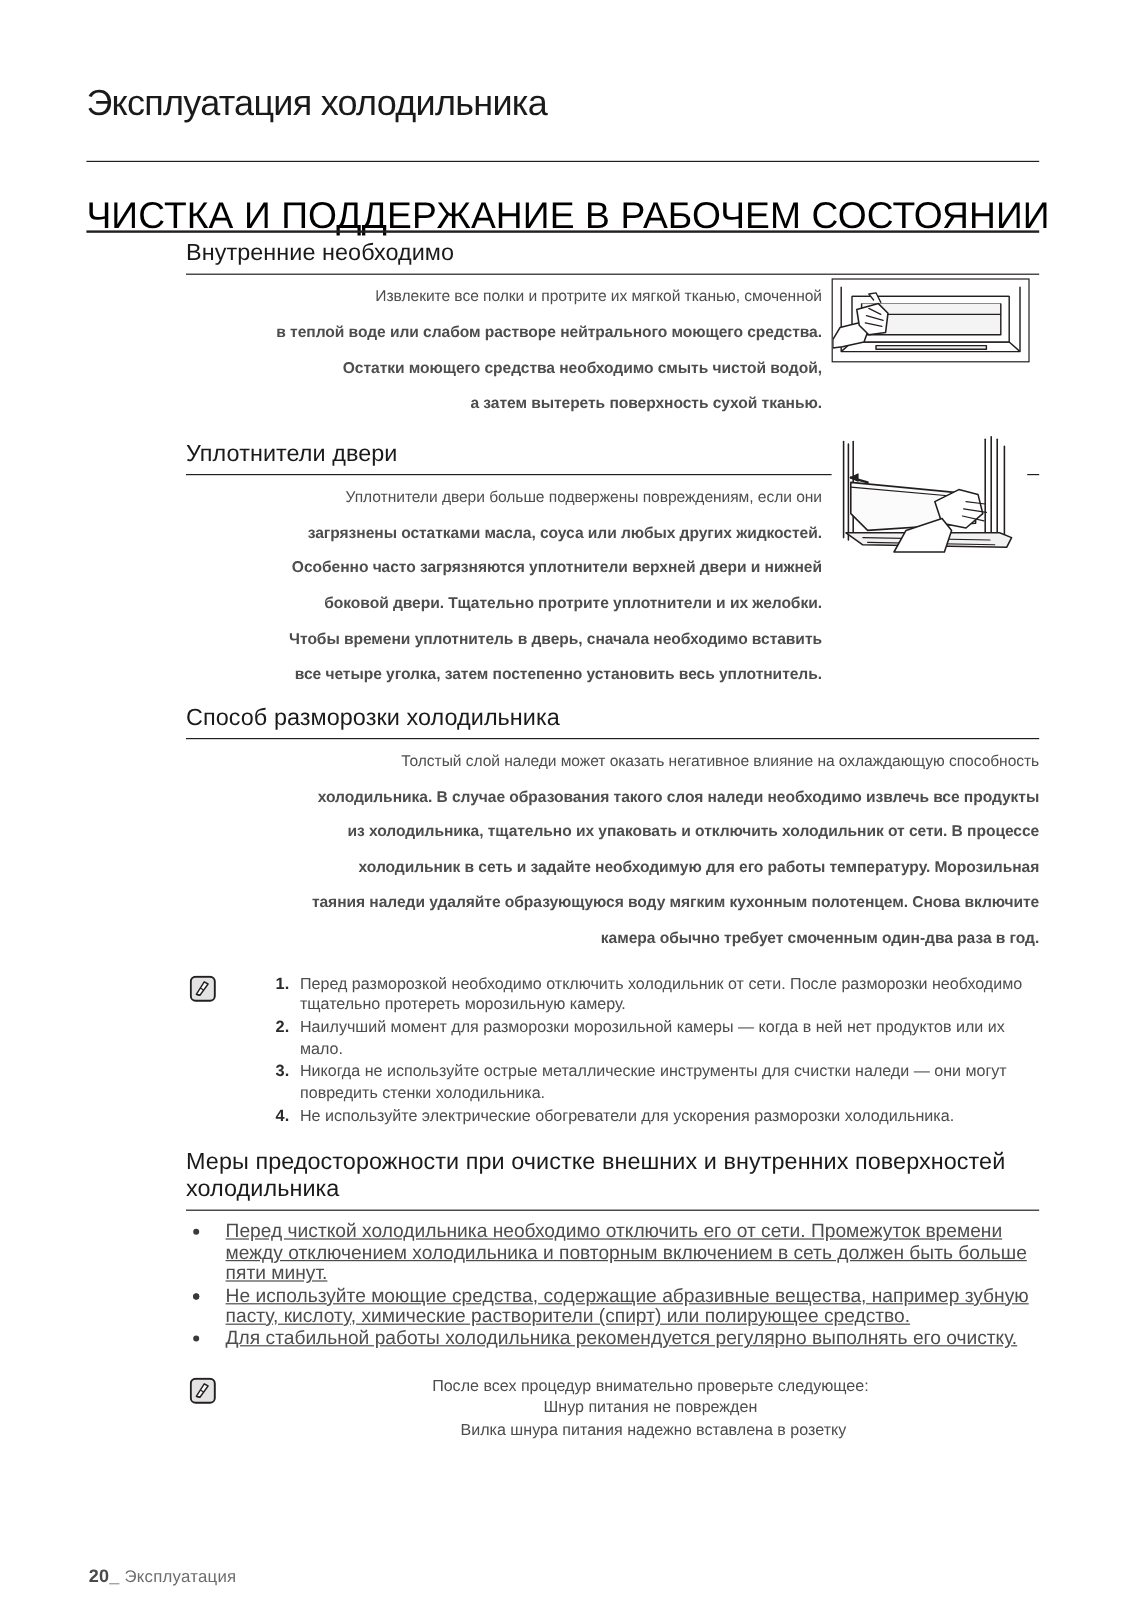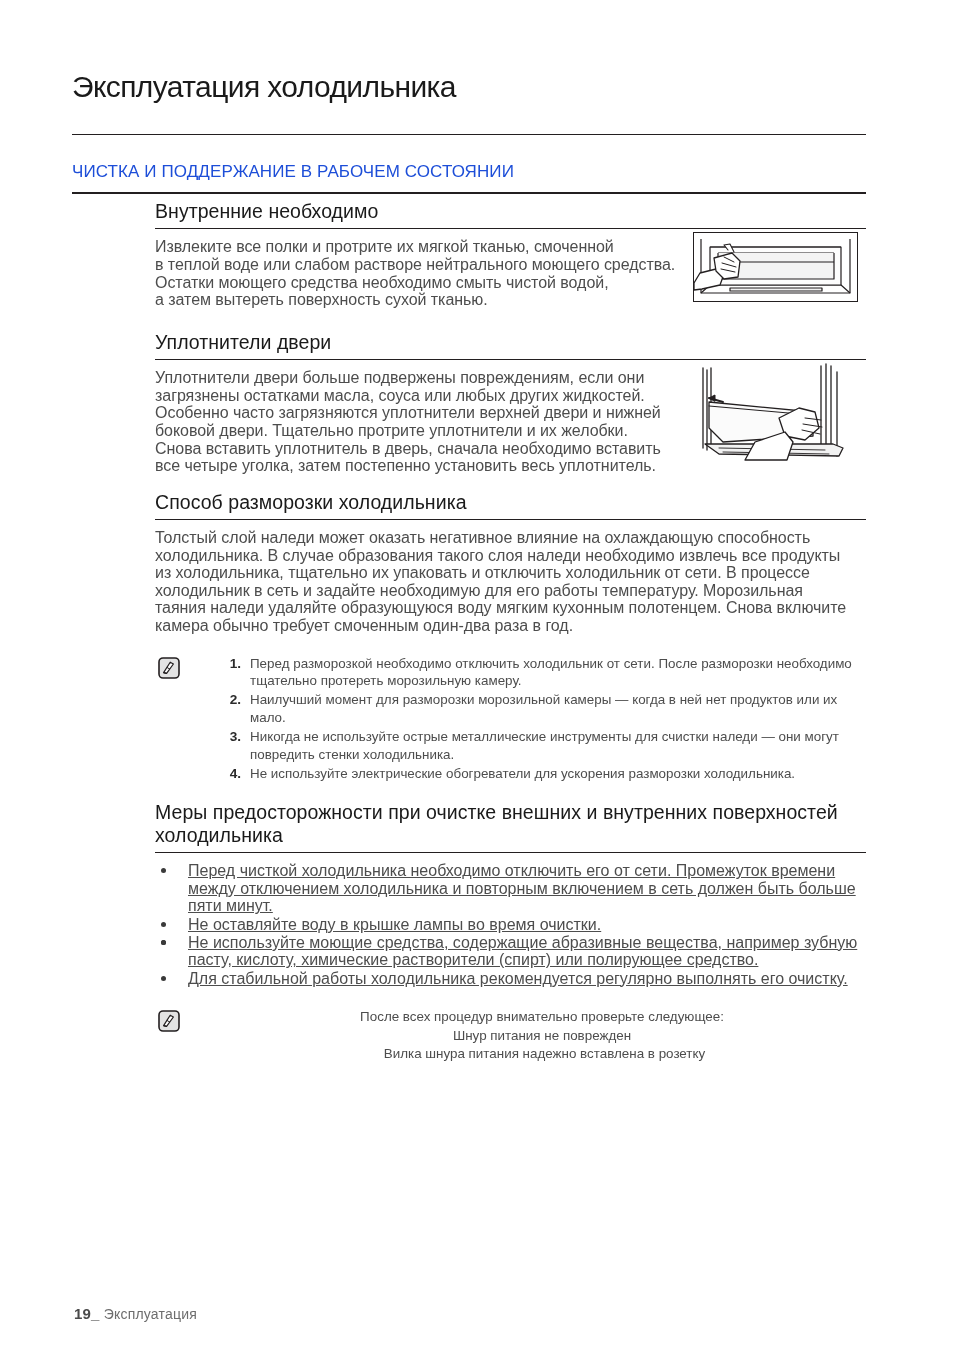--- a/index.html
+++ b/index.html
@@ -42,24 +42,24 @@
     width: 794px;
     height: 1px;
     background: #231f20;
   }
 
   
   .section-head {
     position: absolute;
     left: 72px;
     top: 162px;
-    font-size: 17px;
+    font-size: 31px;
     font-weight: 400;
     letter-spacing: 0.1px;
-    color: #1d4ed8;
+    color: #000000;
     white-space: nowrap;
   }
   .section-rule {
     position: absolute;
     left: 72px;
     top: 192px;
     width: 794px;
     height: 2px;
     background: #231f20;
   }
@@ -84,26 +84,27 @@
     height: 1px;
     background: #231f20;
     margin: 5px 0 9px 0;
   }
   .sub-block {
     position: relative;
   }
 
   p.body {
     margin: 0;
-    font-size: 16px;
+    font-size: 13px;
     line-height: 17.6px;
     color: #4d4d4d;
     letter-spacing: -0.05px;
-  }
-  p.body + p.body { margin-top: 0; }
+    text-align: right;
+  }
+  p.body + p.body { margin-top: 12px; font-weight: bold; }
 
   .narrow { width: 530px; }
   .wide   { width: 711px; }
 
   
   .figure {
     position: absolute;
     border: 1px solid #231f20;
     background: #ffffff;
     overflow: hidden;
@@ -243,21 +244,21 @@
     <div class="spacer-22"></div>
 
     <div class="sub-block">
       <h3 class="sub">Уплотнители двери</h3>
       <div class="sub-rule"></div>
       <div class="narrow">
         <p class="body">Уплотнители двери больше подвержены повреждениям, если они</p>
         <p class="body">загрязнены остатками масла, соуса или любых других жидкостей.</p>
         <p class="body">Особенно часто загрязняются уплотнители верхней двери и нижней</p>
         <p class="body">боковой двери. Тщательно протрите уплотнители и их желобки.</p>
-        <p class="body">Снова вставить уплотнитель в дверь, сначала необходимо вставить</p>
+        <p class="body">Чтобы времени уплотнитель в дверь, сначала необходимо вставить</p>
         <p class="body">все четыре уголка, затем постепенно установить весь уплотнитель.</p>
       </div>
     </div>
 
     <div class="spacer-16"></div>
 
     <div class="sub-block">
       <h3 class="sub">Способ разморозки холодильника</h3>
       <div class="sub-rule"></div>
       <div class="wide">
@@ -306,21 +307,20 @@
     <div class="sub-block">
       <h3 class="sub">Меры предосторожности при очистке внешних и внутренних поверхностей холодильника</h3>
       <div class="sub-rule"></div>
       <ul class="bullets">
         <li>
           <span class="dot"></span>
           <span>Перед чисткой холодильника необходимо отключить его от сети. Промежуток времени между отключением холодильника и повторным включением в сеть должен быть больше пяти минут.</span>
         </li>
         <li>
           <span class="dot"></span>
-          <span>Не оставляйте воду в крышке лампы во время очистки.</span>
         </li>
         <li>
           <span class="dot"></span>
         </li>
         <li>
           <span class="dot"></span>
           <span>Не используйте моющие средства, содержащие абразивные вещества, например зубную пасту, кислоту, химические растворители (спирт) или полирующее средство.</span>
         </li>
         <li>
           <span class="dot"></span>
@@ -406,17 +406,17 @@
         <path d="M112 56 L128 58" stroke-width="1"></path>
         <path d="M110 62 L129 65" stroke-width="1"></path>
         <path d="M109 68 L127 72" stroke-width="1"></path>
 
         <path d="M52 98 L62 80 L92 70 L100 80 L94 98 Z" fill="#ffffff"></path>
       </g>
     </svg>
   </div>
 
   <div class="footer">
-    <span class="pg">19</span><span class="pg">_</span>
+    <span class="pg">20</span><span class="pg">_</span>
     <span>Эксплуатация</span>
   </div>
 
 </div>
 
 </body></html>

